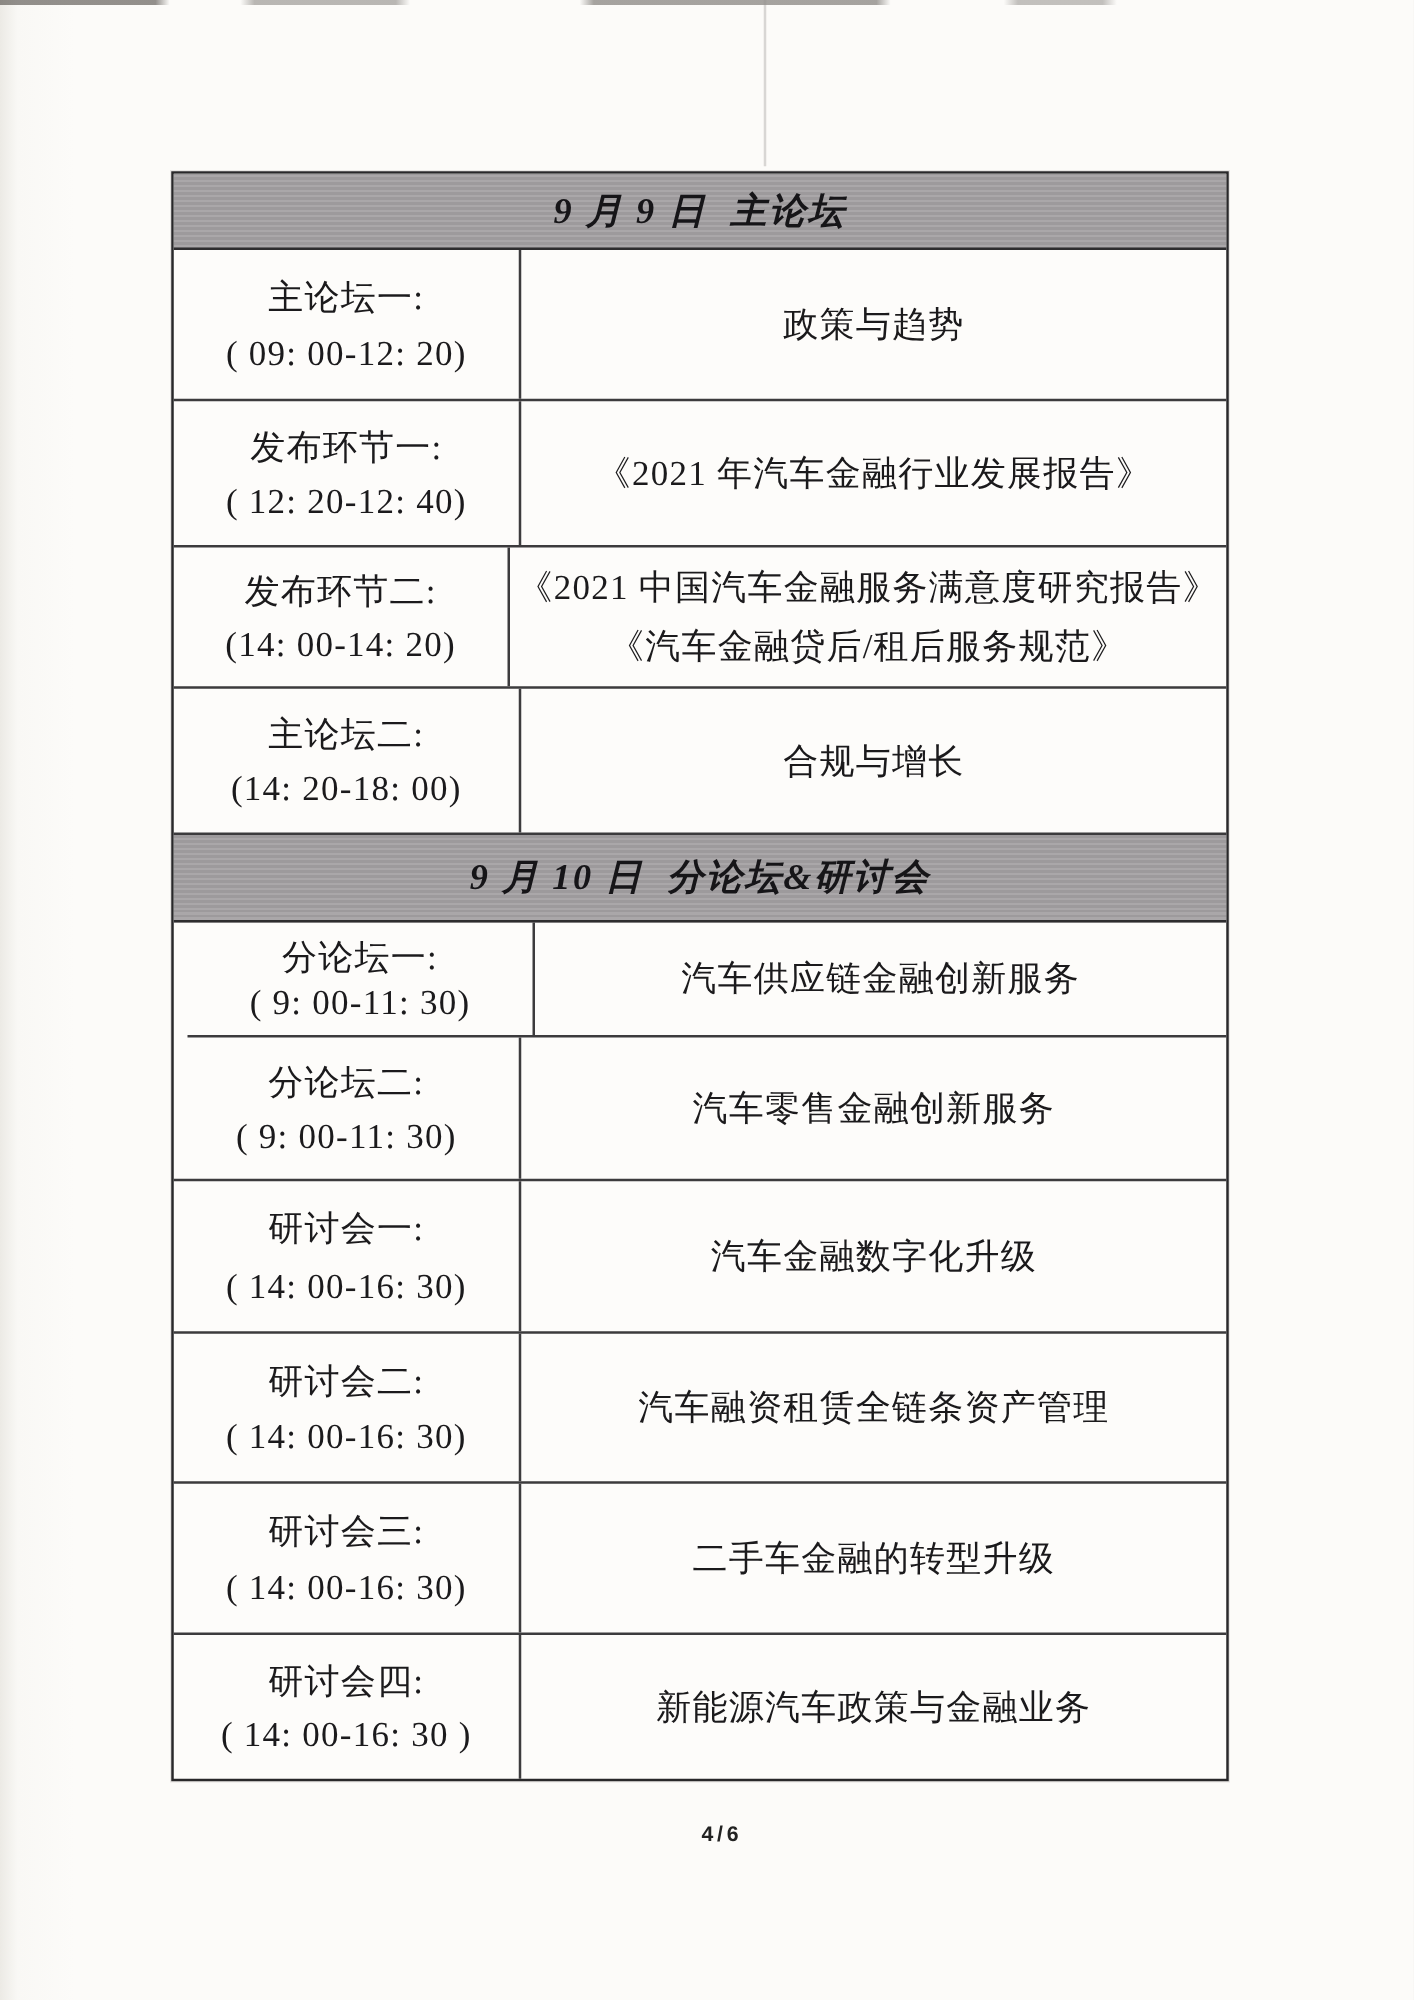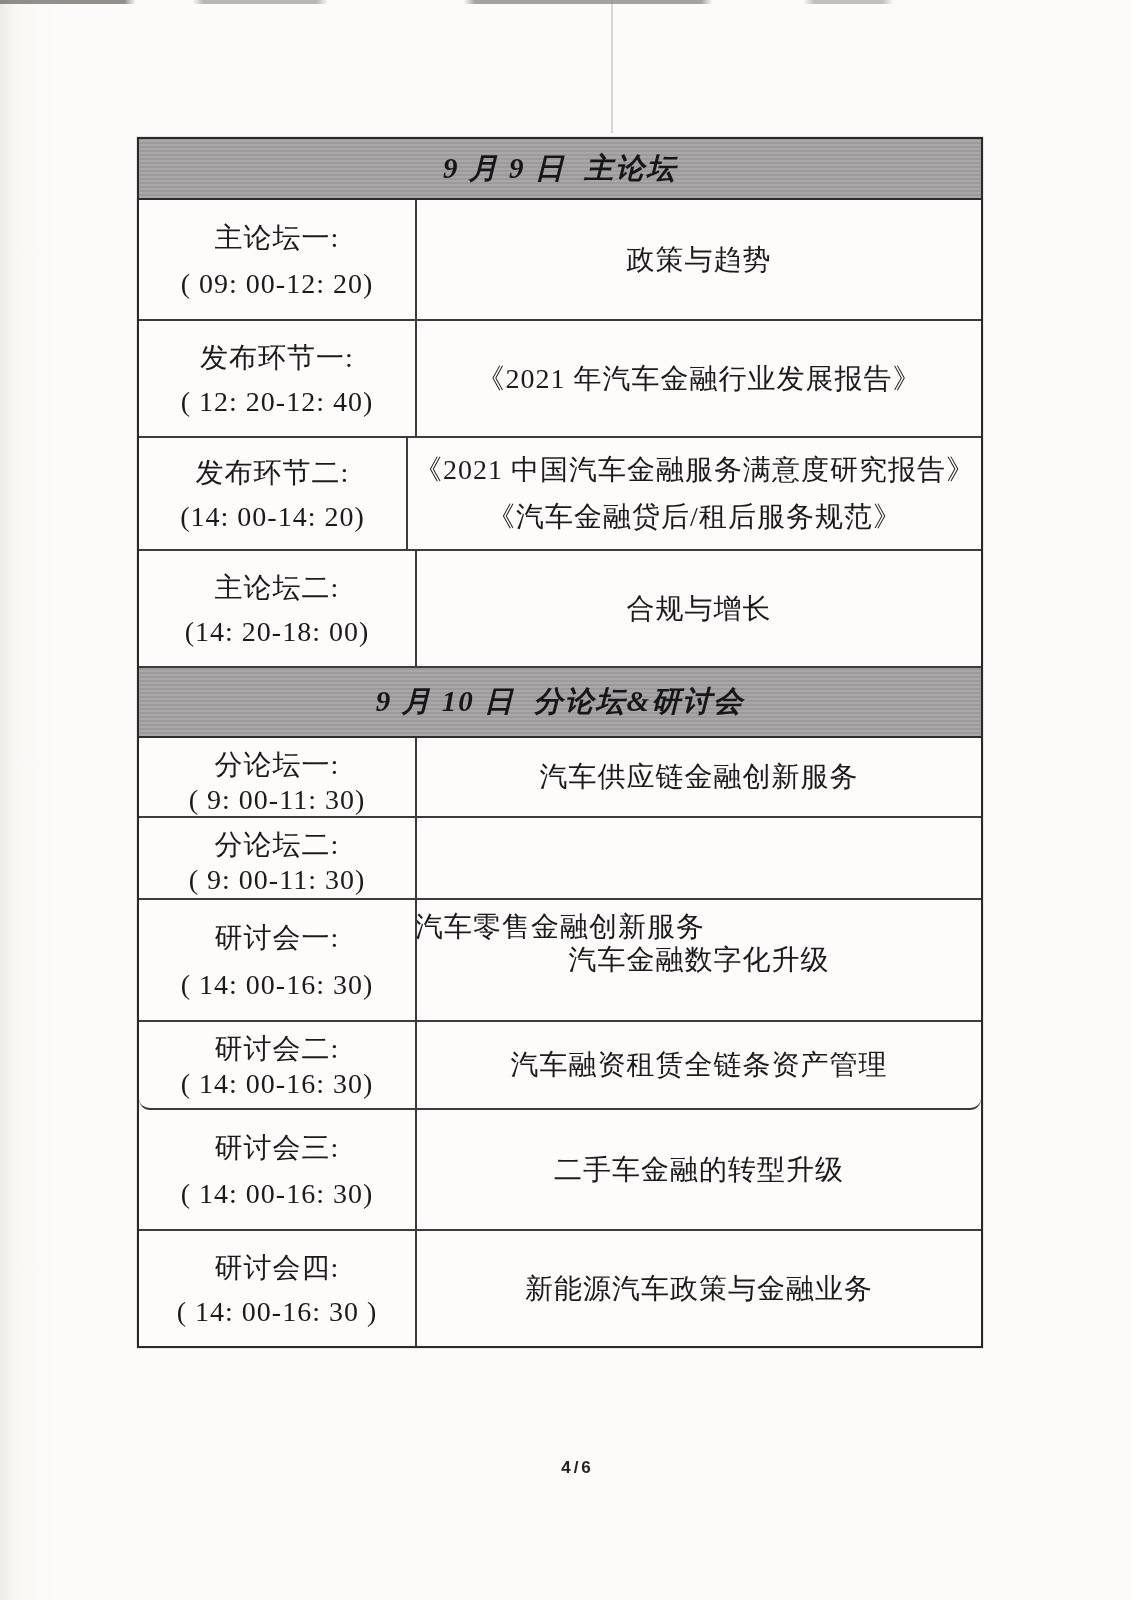--- a/index.html
+++ b/index.html
@@ -143,48 +143,48 @@
       <div class="table-row" style="height: 117px;">
         <div class="session-cell">
           <div class="session-label">主论坛二:</div>
           <div class="session-time">(14: 20-18: 00)</div>
         </div>
         <div class="topic-cell">
           <div class="topic-line">合规与增长</div>
         </div>
       </div>
       <div class="section-header" style="height: 70px;">9 月 10 日  分论坛&amp;研讨会</div>
-      <div class="table-row" style="height: 80px;">
+      <div class="table-row" style="height: 92px; margin-left: 11px;">
         <div class="session-cell">
           <div class="session-label">分论坛一:</div>
           <div class="session-time">( 9: 00-11: 30)</div>
         </div>
         <div class="topic-cell">
           <div class="topic-line">汽车供应链金融创新服务</div>
         </div>
       </div>
-      <div class="table-row" style="height: 82px; flex-direction: column;">
+      <div class="table-row" style="height: 115px;">
         <div class="session-cell">
           <div class="session-label">分论坛二:</div>
           <div class="session-time">( 9: 00-11: 30)</div>
         </div>
         <div class="topic-cell">
           <div class="topic-line">汽车零售金融创新服务</div>
         </div>
       </div>
       <div class="table-row" style="height: 122px;">
         <div class="session-cell">
           <div class="session-label">研讨会一:</div>
           <div class="session-time">( 14: 00-16: 30)</div>
         </div>
         <div class="topic-cell">
           <div class="topic-line">汽车金融数字化升级</div>
         </div>
       </div>
-      <div class="table-row" style="height: 88px; border-radius: 11px;">
+      <div class="table-row" style="height: 120px;">
         <div class="session-cell">
           <div class="session-label">研讨会二:</div>
           <div class="session-time">( 14: 00-16: 30)</div>
         </div>
         <div class="topic-cell">
           <div class="topic-line">汽车融资租赁全链条资产管理</div>
         </div>
       </div>
       <div class="table-row" style="height: 121px;">
         <div class="session-cell">

